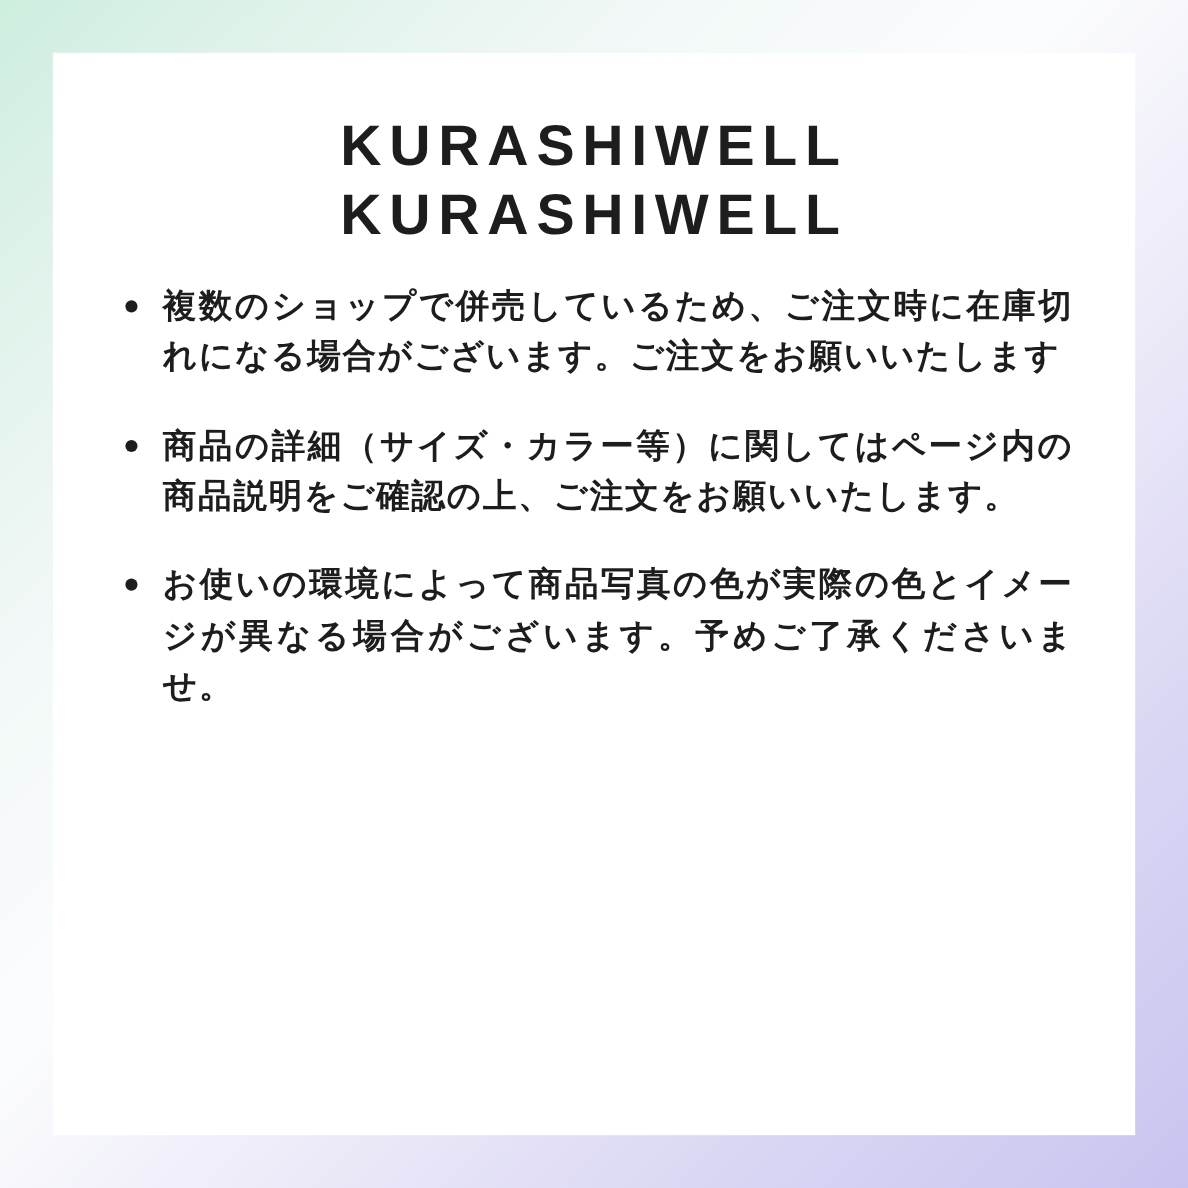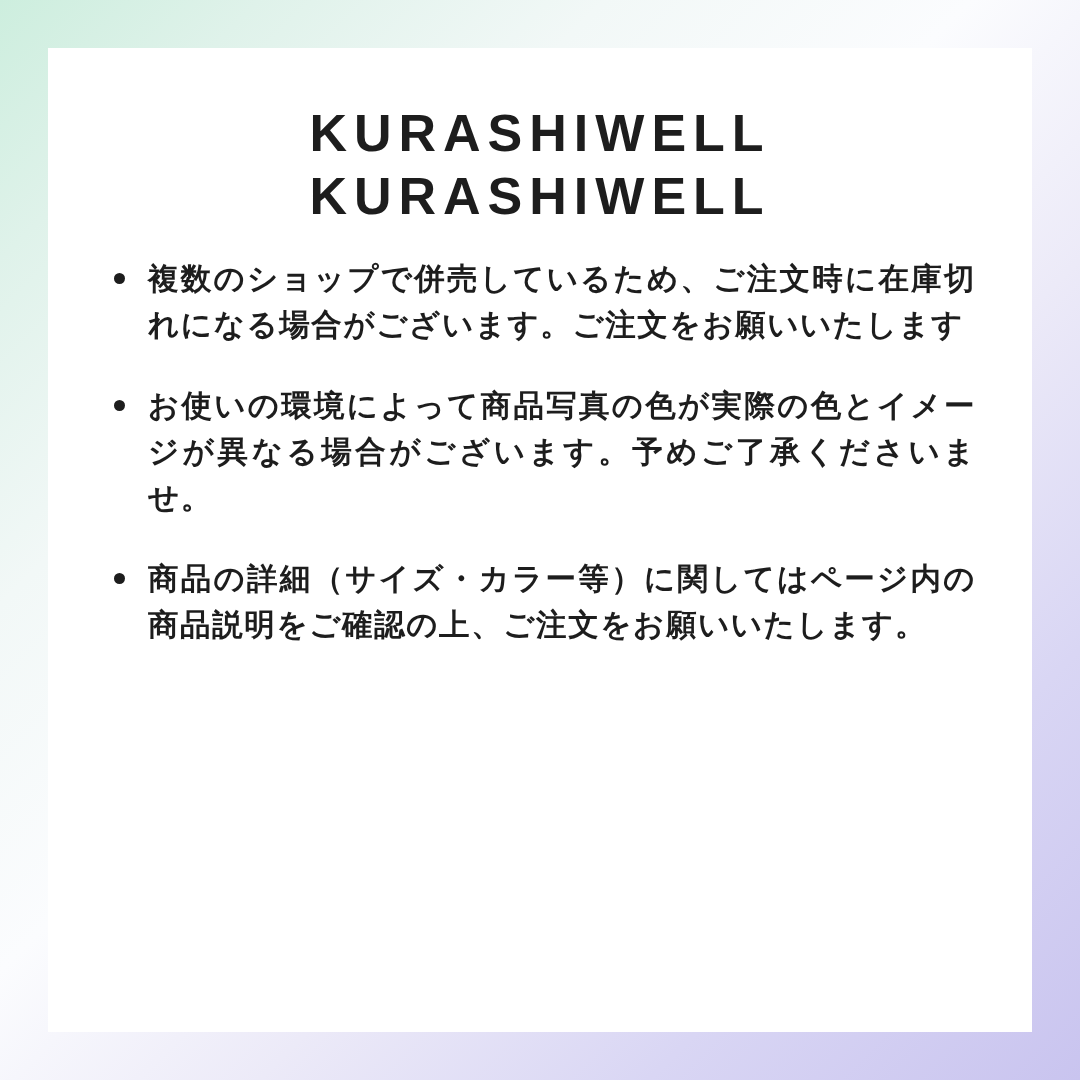--- a/index.html
+++ b/index.html
@@ -97,22 +97,22 @@
       <div class="title-line">KURASHIWELL</div>
     </div>
 
     <ul class="list">
       <li class="list-item">
         <span class="bullet"></span>
         <span>複数のショップで併売しているため、ご注文時に在庫切れになる場合がございます。ご注文をお願いいたします</span>
       </li>
       <li class="list-item">
         <span class="bullet"></span>
-        <span>お使いの環境によって商品写真の色が実際の色とイメージが異なる場合がございます。予めご了承くださいませ。</span>
+        <span>商品の詳細（サイズ・カラー等）に関してはページ内の商品説明をご確認の上、ご注文をお願いいたします。</span>
       </li>
       <li class="list-item">
         <span class="bullet"></span>
-        <span>商品の詳細（サイズ・カラー等）に関してはページ内の商品説明をご確認の上、ご注文をお願いいたします。</span>
+        <span>お使いの環境によって商品写真の色が実際の色とイメージが異なる場合がございます。予めご了承くださいませ。</span>
       </li>
     </ul>
 
   </div>
 </div>
 
 </body></html>

